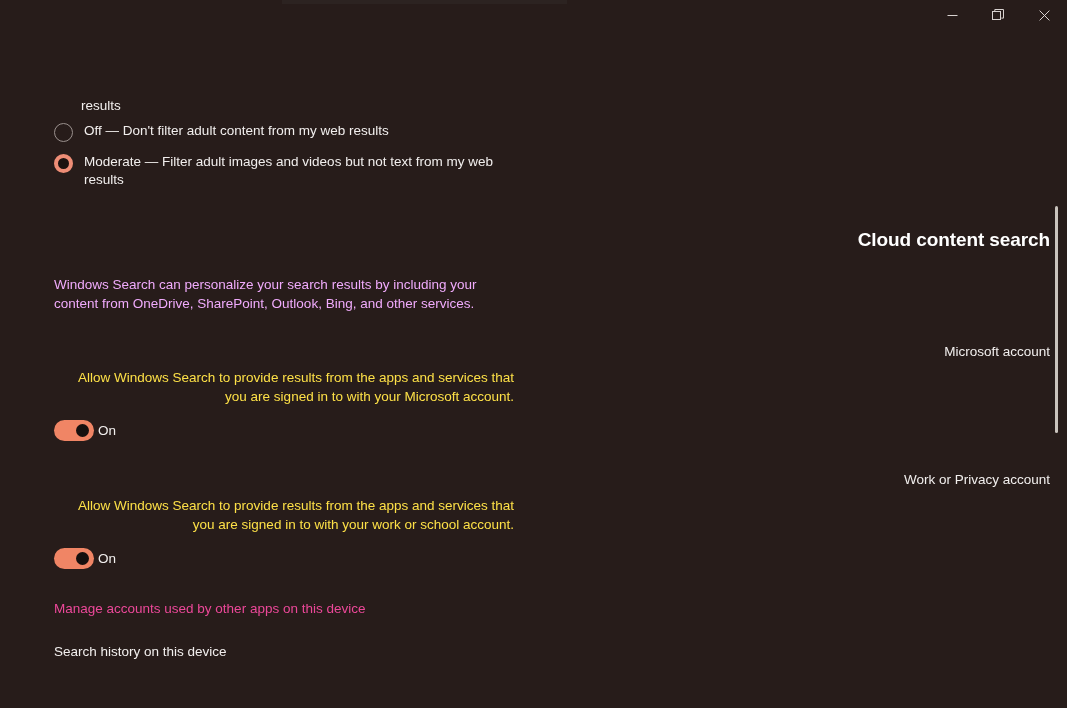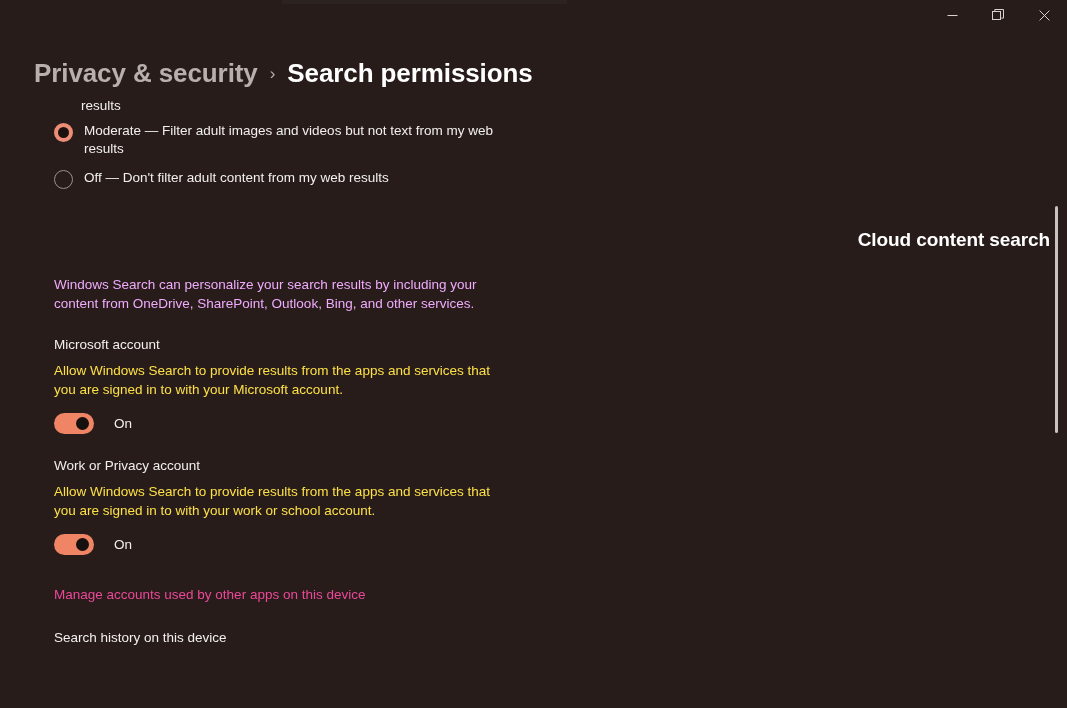--- a/index.html
+++ b/index.html
@@ -148,40 +148,40 @@
     text-align:right;
   }
   .section-desc {
     font-size:13.5px;
     line-height:19px;
     color:#f0abfc;
     margin-top:24px;
     max-width:470px;
   }
 
-  .setting-block { margin-top:22px; }
+  .setting-block { margin-top:29px;text-align:right; }
 
   .setting-title {
     font-size:13.5px;
     color:#f2efee;
     line-height:19px;
   }
   .setting-desc {
     font-size:13.5px;
     line-height:19px;
     color:#fde047;
     margin-top:7px;
     max-width:460px;
   }
 
   
   .toggle-row {
     display:flex;
     align-items:center;
-    gap:20px;
+    gap:4px;
     margin-top:14px;
   }
   .toggle {
     position:relative;
     width:40px; height:21px;
     border-radius:11px;
     background:#f08565;
     cursor:default;
     flex:0 0 auto;
   }
@@ -256,42 +256,37 @@
       <button class="winbtn">
         <svg width="11" height="11" viewBox="0 0 11 11">
           <line x1="0.6" y1="0.6" x2="10.4" y2="10.4"></line>
           <line x1="10.4" y1="0.6" x2="0.6" y2="10.4"></line>
         </svg>
       </button>
 
     </div>
   </div>
 
-  <div class="breadcrumb">
-    <span class="crumb-parent">Privacy &amp; security</span>
-    <span class="crumb-sep">›</span>
-    <span class="crumb-current">Search permissions</span>
-  </div>
 
   <div class="content">
 
     
     <div class="orphan-line">results</div>
 
     
     <div>
+
+      <div class="radio-row">
+        <span class="radio-mark off"></span>
+        <span class="radio-label">Off — Don't filter adult content from my web results</span>
+      </div>
 
       <div class="radio-row">
         <span class="radio-mark on"></span>
         <span class="radio-label">Moderate — Filter adult images and videos but not text from my web results</span>
-      </div>
-
-      <div class="radio-row">
-        <span class="radio-mark off"></span>
-        <span class="radio-label">Off — Don't filter adult content from my web results</span>
       </div>
 
     </div>
 
     
     <div class="section-head">Cloud content search</div>
 
     <div class="section-desc">Windows Search can personalize your search results by including your content from OneDrive, SharePoint, Outlook, Bing, and other services.</div>
 
     

